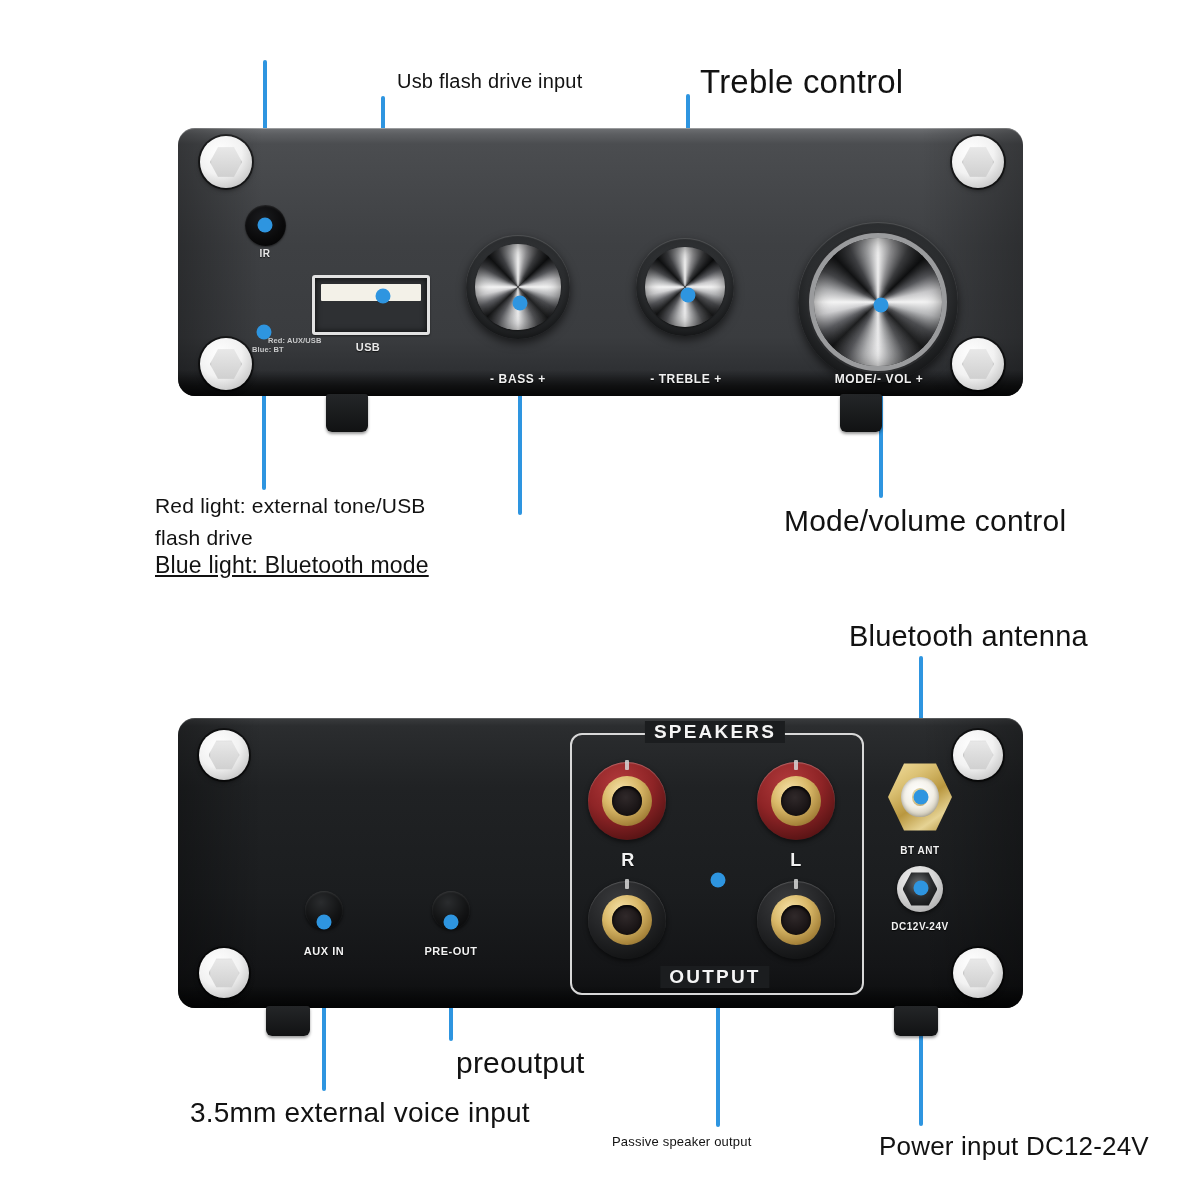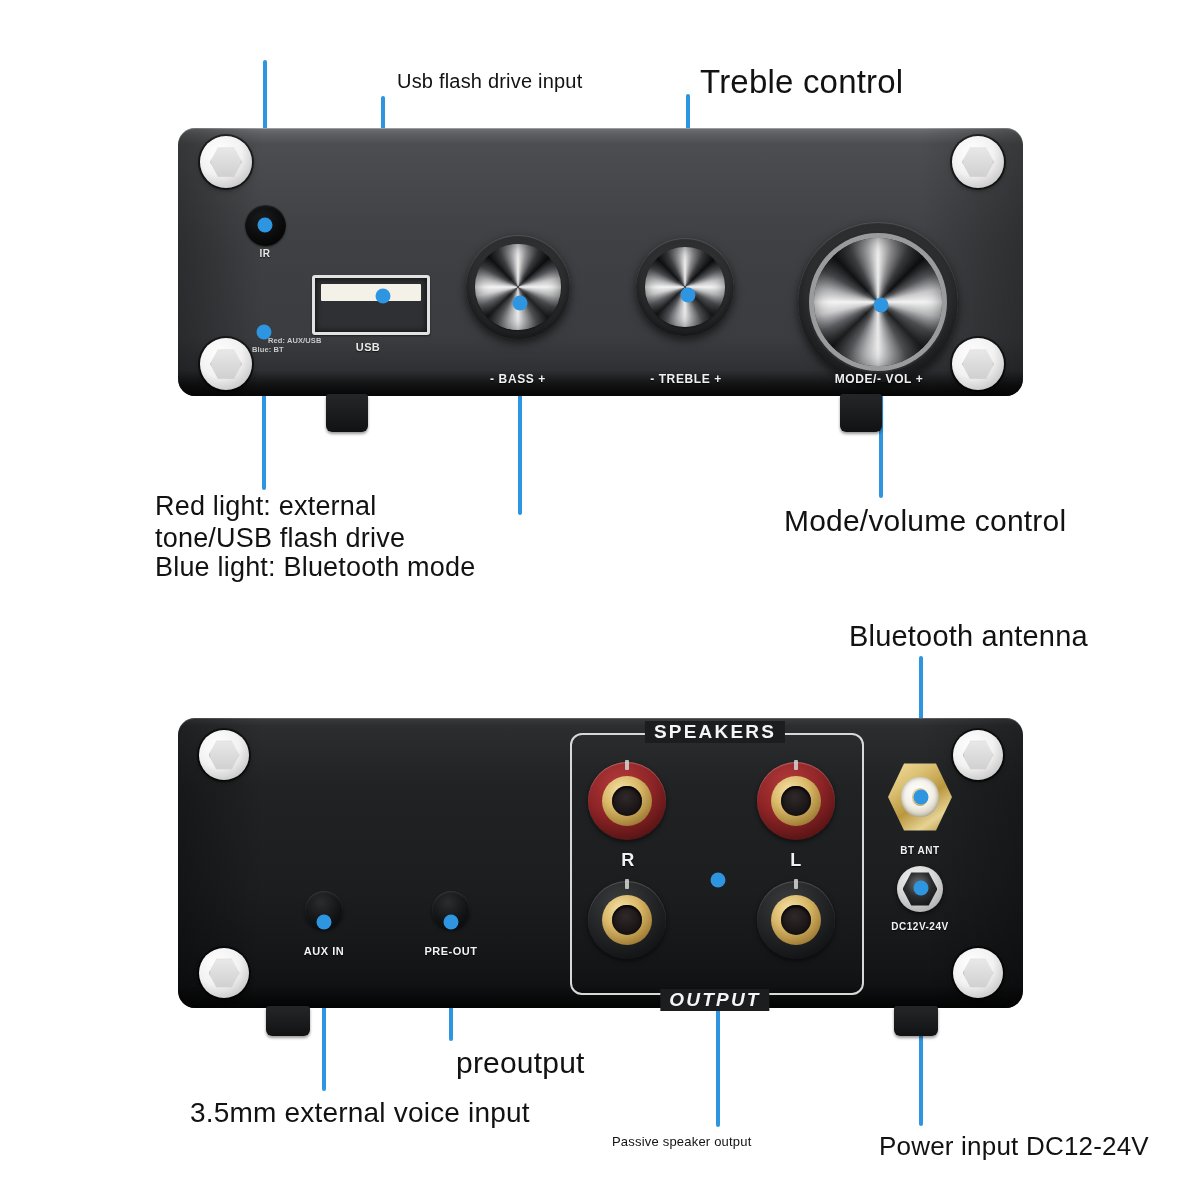--- a/index.html
+++ b/index.html
@@ -172,23 +172,23 @@
 <div class="stage">
 
 
   <div class="anno" style="left:397px;top:70px;font-size:20px;">Usb flash drive input</div>
 
   <div class="anno" style="left:700px;top:63px;font-size:33px;">Treble control</div>
 
 
   <div class="anno" style="left:784px;top:504px;font-size:30px;">Mode/volume control</div>
 
-  <div class="anno wrap" style="left:155px;top:490px;width:310px;font-size:27px;line-height:32px;">Red light: external tone/USB flash drive</div>
-
-  <div class="anno" style="left:155px;top:552px;font-size:27px;">Blue light: Bluetooth mode</div>
+  <div class="anno wrap" style="left:155px;top:490px;width:310px;font-size:21px;line-height:32px;">Red light: external tone/USB flash drive</div>
+
+  <div class="anno" style="left:155px;top:552px;font-size:23px;text-decoration:underline;">Blue light: Bluetooth mode</div>
 
   <div class="lead" style="left:263px;top:60px;height:162px;"></div>
   <div class="lead" style="left:381px;top:96px;height:203px;"></div>
   <div class="lead" style="left:686px;top:94px;height:205px;"></div>
   <div class="lead" style="left:518px;top:300px;height:215px;"></div>
   <div class="lead" style="left:879px;top:303px;height:195px;"></div>
   <div class="lead" style="left:262px;top:330px;height:160px;"></div>
 
   <div class="panel panel-front" style="left:178px;top:128px;width:845px;height:268px;">
     <div class="face"></div>
@@ -283,21 +283,21 @@
     </div>
 
   <div class="jack" style="left:305px;top:891px;width:38px;height:38px;"></div>
   <div class="rlab" style="left:324px;top:945px;">AUX IN</div>
 
   <div class="jack" style="left:432px;top:891px;width:38px;height:38px;"></div>
   <div class="rlab" style="left:451px;top:945px;">PRE-OUT</div>
 
   <div class="spkframe" style="left:570px;top:733px;width:290px;height:258px;"></div>
   <div class="frametxt" style="left:715px;top:721px;">SPEAKERS</div>
-  <div class="frametxt" style="left:715px;top:989px;font-style:italic;">OUTPUT</div>
+  <div class="frametxt" style="left:715px;top:966px;">OUTPUT</div>
 
   <div class="post red" style="left:588px;top:762px;width:78px;height:78px;">
     <div class="gold">
         <div class="hole"></div>
       </div>
     <div class="notch"></div>
   </div>
   <div class="rlab" style="left:628px;top:850px;font-size:18px;">R</div>
 
   <div class="post red" style="left:757px;top:762px;width:78px;height:78px;">

